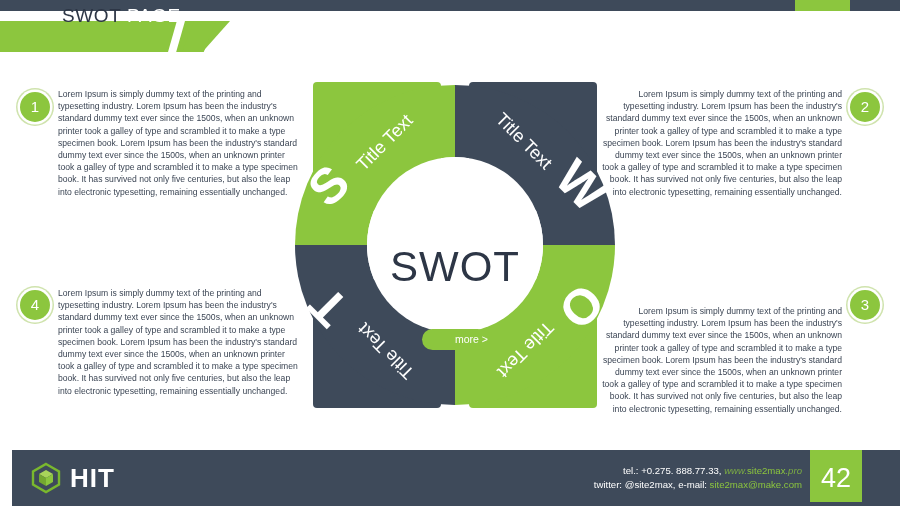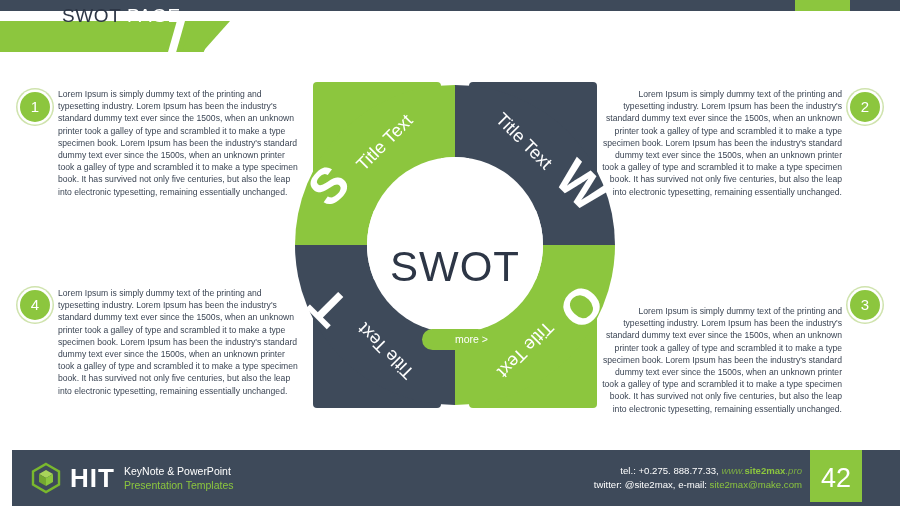--- a/index.html
+++ b/index.html
@@ -189,21 +189,21 @@
     position: absolute;
     right: 110px;
     top: 14px;
     text-align: right;
     font-size: 9.6px;
     line-height: 13.5px;
     color: #ffffff;
     white-space: nowrap;
   }
   .contact .dim { color: #8cc63e; opacity: 0.78; font-style: italic; }
-  .contact .hi  { color: #8cc63e; font-weight: bold; }
+  .contact .hi  { color: #8cc63e; font-weight: normal; }
   .contact .mail { color: #8cc63e; }
 
   .pagenum {
     position: absolute;
     left: 798px;
     top: 0;
     width: 52px;
     height: 52px;
     background: #8cc63e;
     color: #ffffff;
@@ -316,24 +316,20 @@
 <div class="footer">
   <span class="logo-hex">
     <svg width="32" height="32" viewBox="0 0 32 32">
       <polygon points="16,2 29,9.5 29,22.5 16,30 3,22.5 3,9.5" fill="none" stroke="#7ab82e" stroke-width="2.4"></polygon>
       <polygon points="16,8 23,12 16,16 9,12" fill="#a8d45a"></polygon>
       <polygon points="9,12 16,16 16,24 9,20" fill="#74a830"></polygon>
       <polygon points="23,12 23,20 16,24 16,16" fill="#8cc63e"></polygon>
     </svg>
   </span>
   <span class="logo-word">HIT</span>
-  <div class="logo-sub">
-    <div class="l1">KeyNote &amp; PowerPoint</div>
-    <div class="l2">Presentation Templates</div>
-  </div>
 
   <div class="contact">
     <div>
       <span>tel.: +0.275. 888.77.33,</span><span class="dim"> www.</span><span class="hi">site2max</span><span class="dim">.pro</span>
     </div>
     <div>
       <span>twitter: @site2max, e-mail: </span><span class="mail">site2max@make.com</span>
     </div>
   </div>
 

